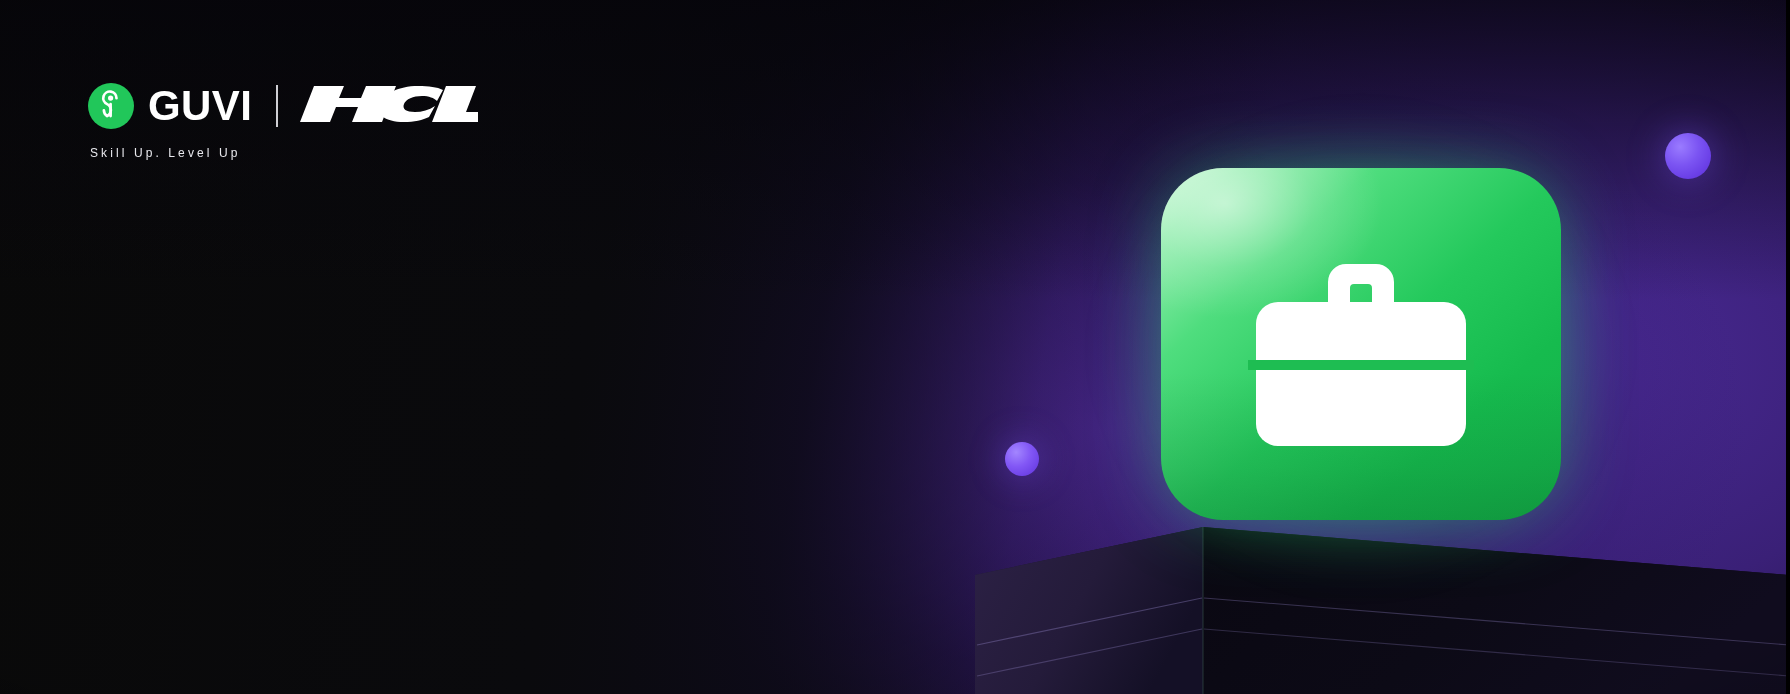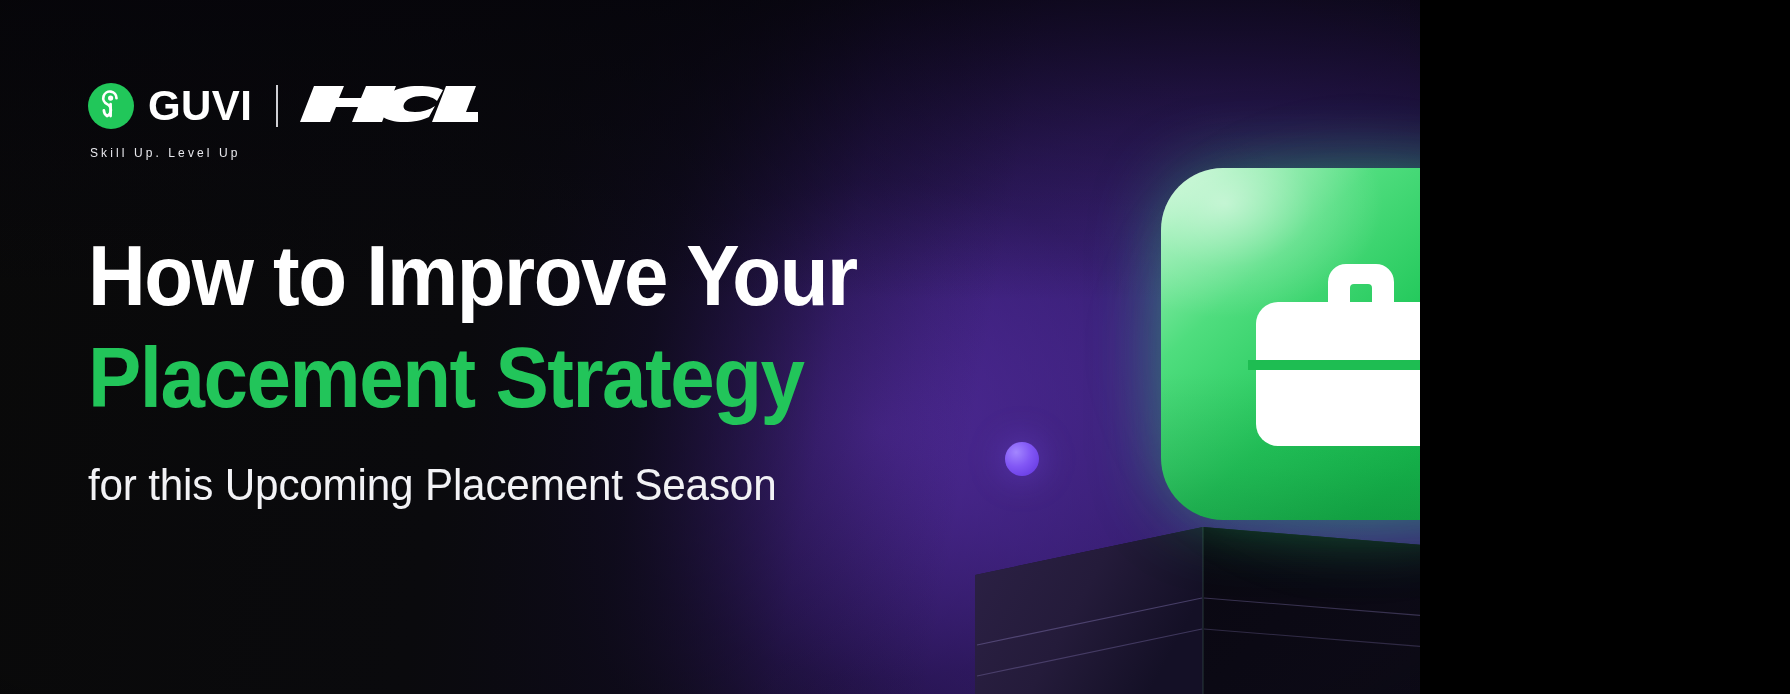--- a/index.html
+++ b/index.html
@@ -1,20 +1,20 @@
 <!DOCTYPE html>
 <html><head>
 <meta charset="utf-8">
 <style>
   * { margin:0; padding:0; box-sizing:border-box; }
   html,body { background:#000; }
 
   .banner {
     position:relative;
-    width:1420px; height:694px;
+    width:1786px; height:694px;
     overflow:hidden;
     background:#0c4a6e;
     font-family:"Liberation Sans", sans-serif;
   }
 
   
   .bg-base {
     position:absolute; inset:0;
     background:#0b0a0e;
   }
@@ -297,19 +297,14 @@
 
             <path d="M146 4 h30 l-10 26 h26 l-4 10 h-56 z"></path>
           </g>
         </svg>
       </div>
     </div>
 
     <div class="tagline">Skill Up. Level Up</div>
   </div>
 
-  <div class="copy">
-    <div class="headline l1">How to Improve Your</div>
-    <div class="headline l2">Placement Strategy</div>
-    <div class="subhead">for this Upcoming Placement Season</div>
-  </div>
 
 </div>
 
 </body></html>

